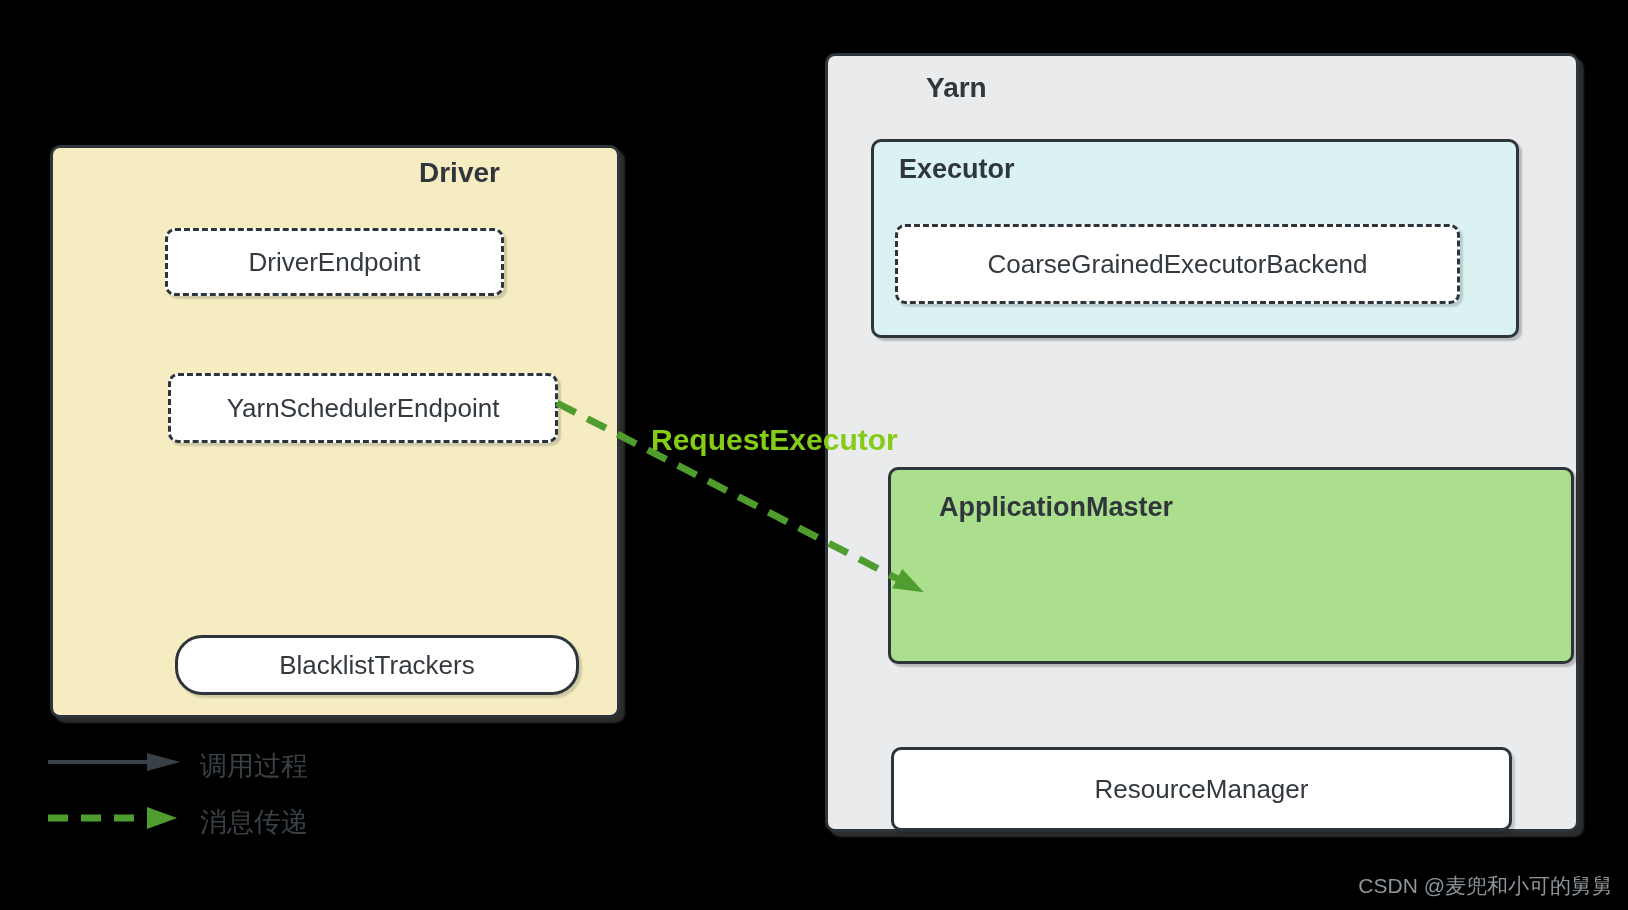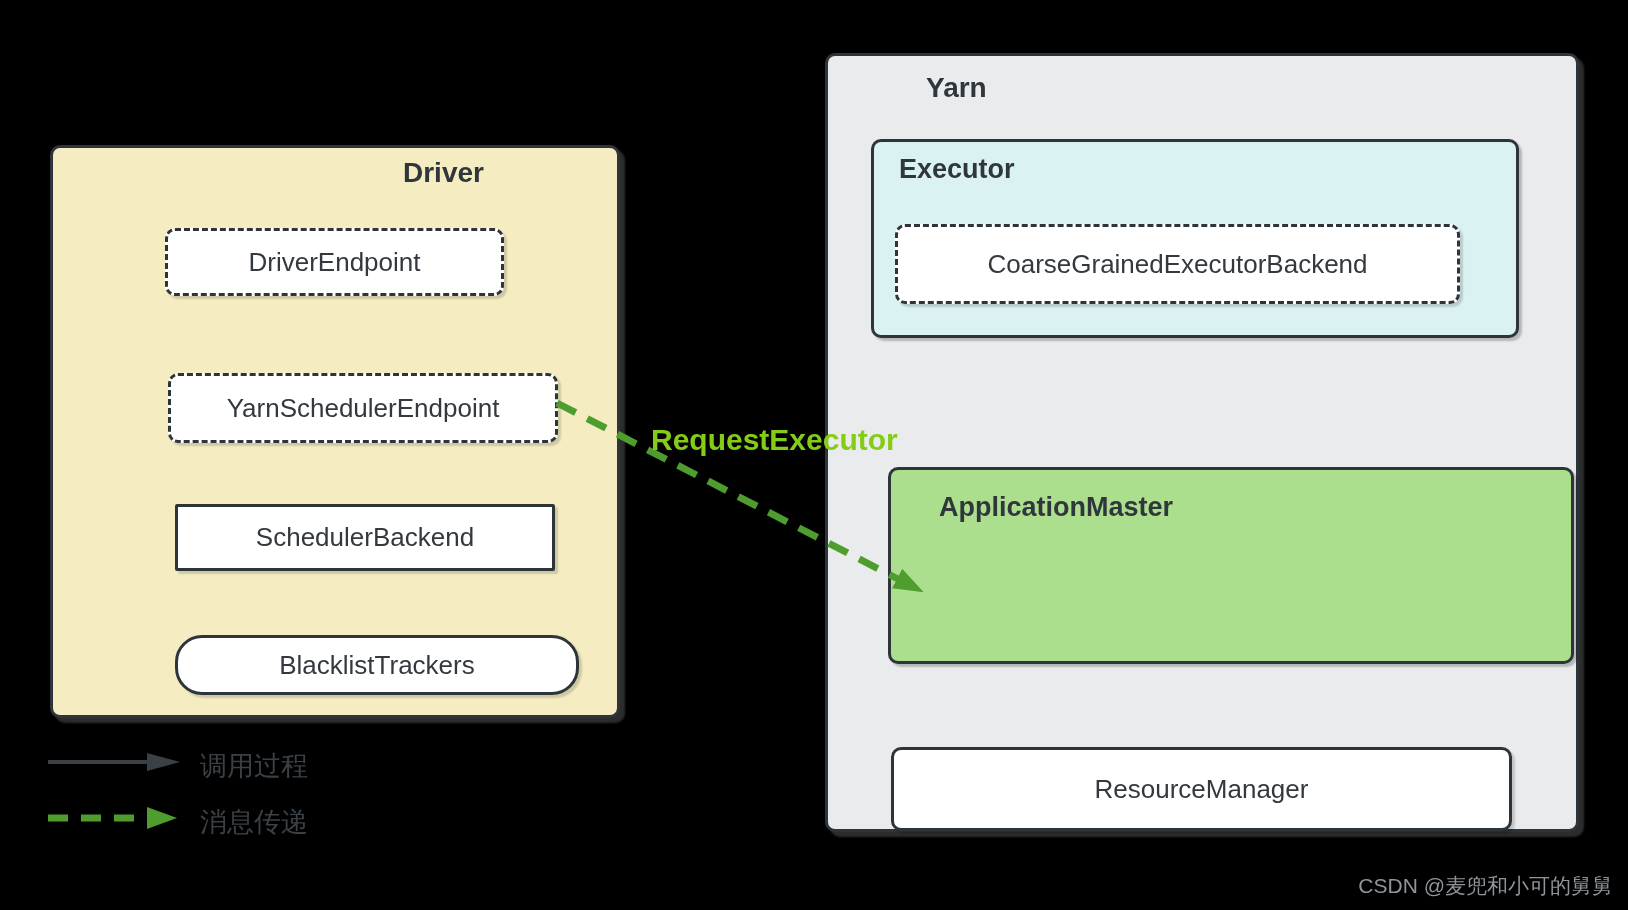--- a/index.html
+++ b/index.html
@@ -65,33 +65,30 @@
     position:absolute;right:15px;bottom:10px;
     font-size:21px;color:#8E959B;white-space:nowrap;
   }
 </style>
 </head>
 <body>
 
 <div class="canvas">
 
   <div class="panel panel-driver">
-    <div class="group-title" style="left:350px;top:9px;font-size:28px;">Driver</div>
+    <div class="group-title" style="left:366px;top:9px;font-size:28px;">Driver</div>
 
     <div class="node node--dashed" style="left:112px;top:80px;width:339px;height:68px;">
       <span>DriverEndpoint</span>
     </div>
 
     <div class="node node--dashed" style="left:115px;top:225px;width:390px;height:70px;">
       <span>YarnSchedulerEndpoint</span>
     </div>
 
-    <div class="node node--solid" style="left:122px;top:356px;width:380px;height:67px;">
-      <span>SchedulerBackend</span>
-    </div>
 
     <div class="node node--solid" style="left:122px;top:487px;width:404px;height:60px;border-radius:27px;">
       <span>BlacklistTrackers</span>
     </div>
   </div>
 
   <div class="panel panel-yarn">
     <div class="group-title" style="left:98px;top:16px;font-size:28px;">Yarn</div>
 
     <div class="subpanel subpanel-executor">

